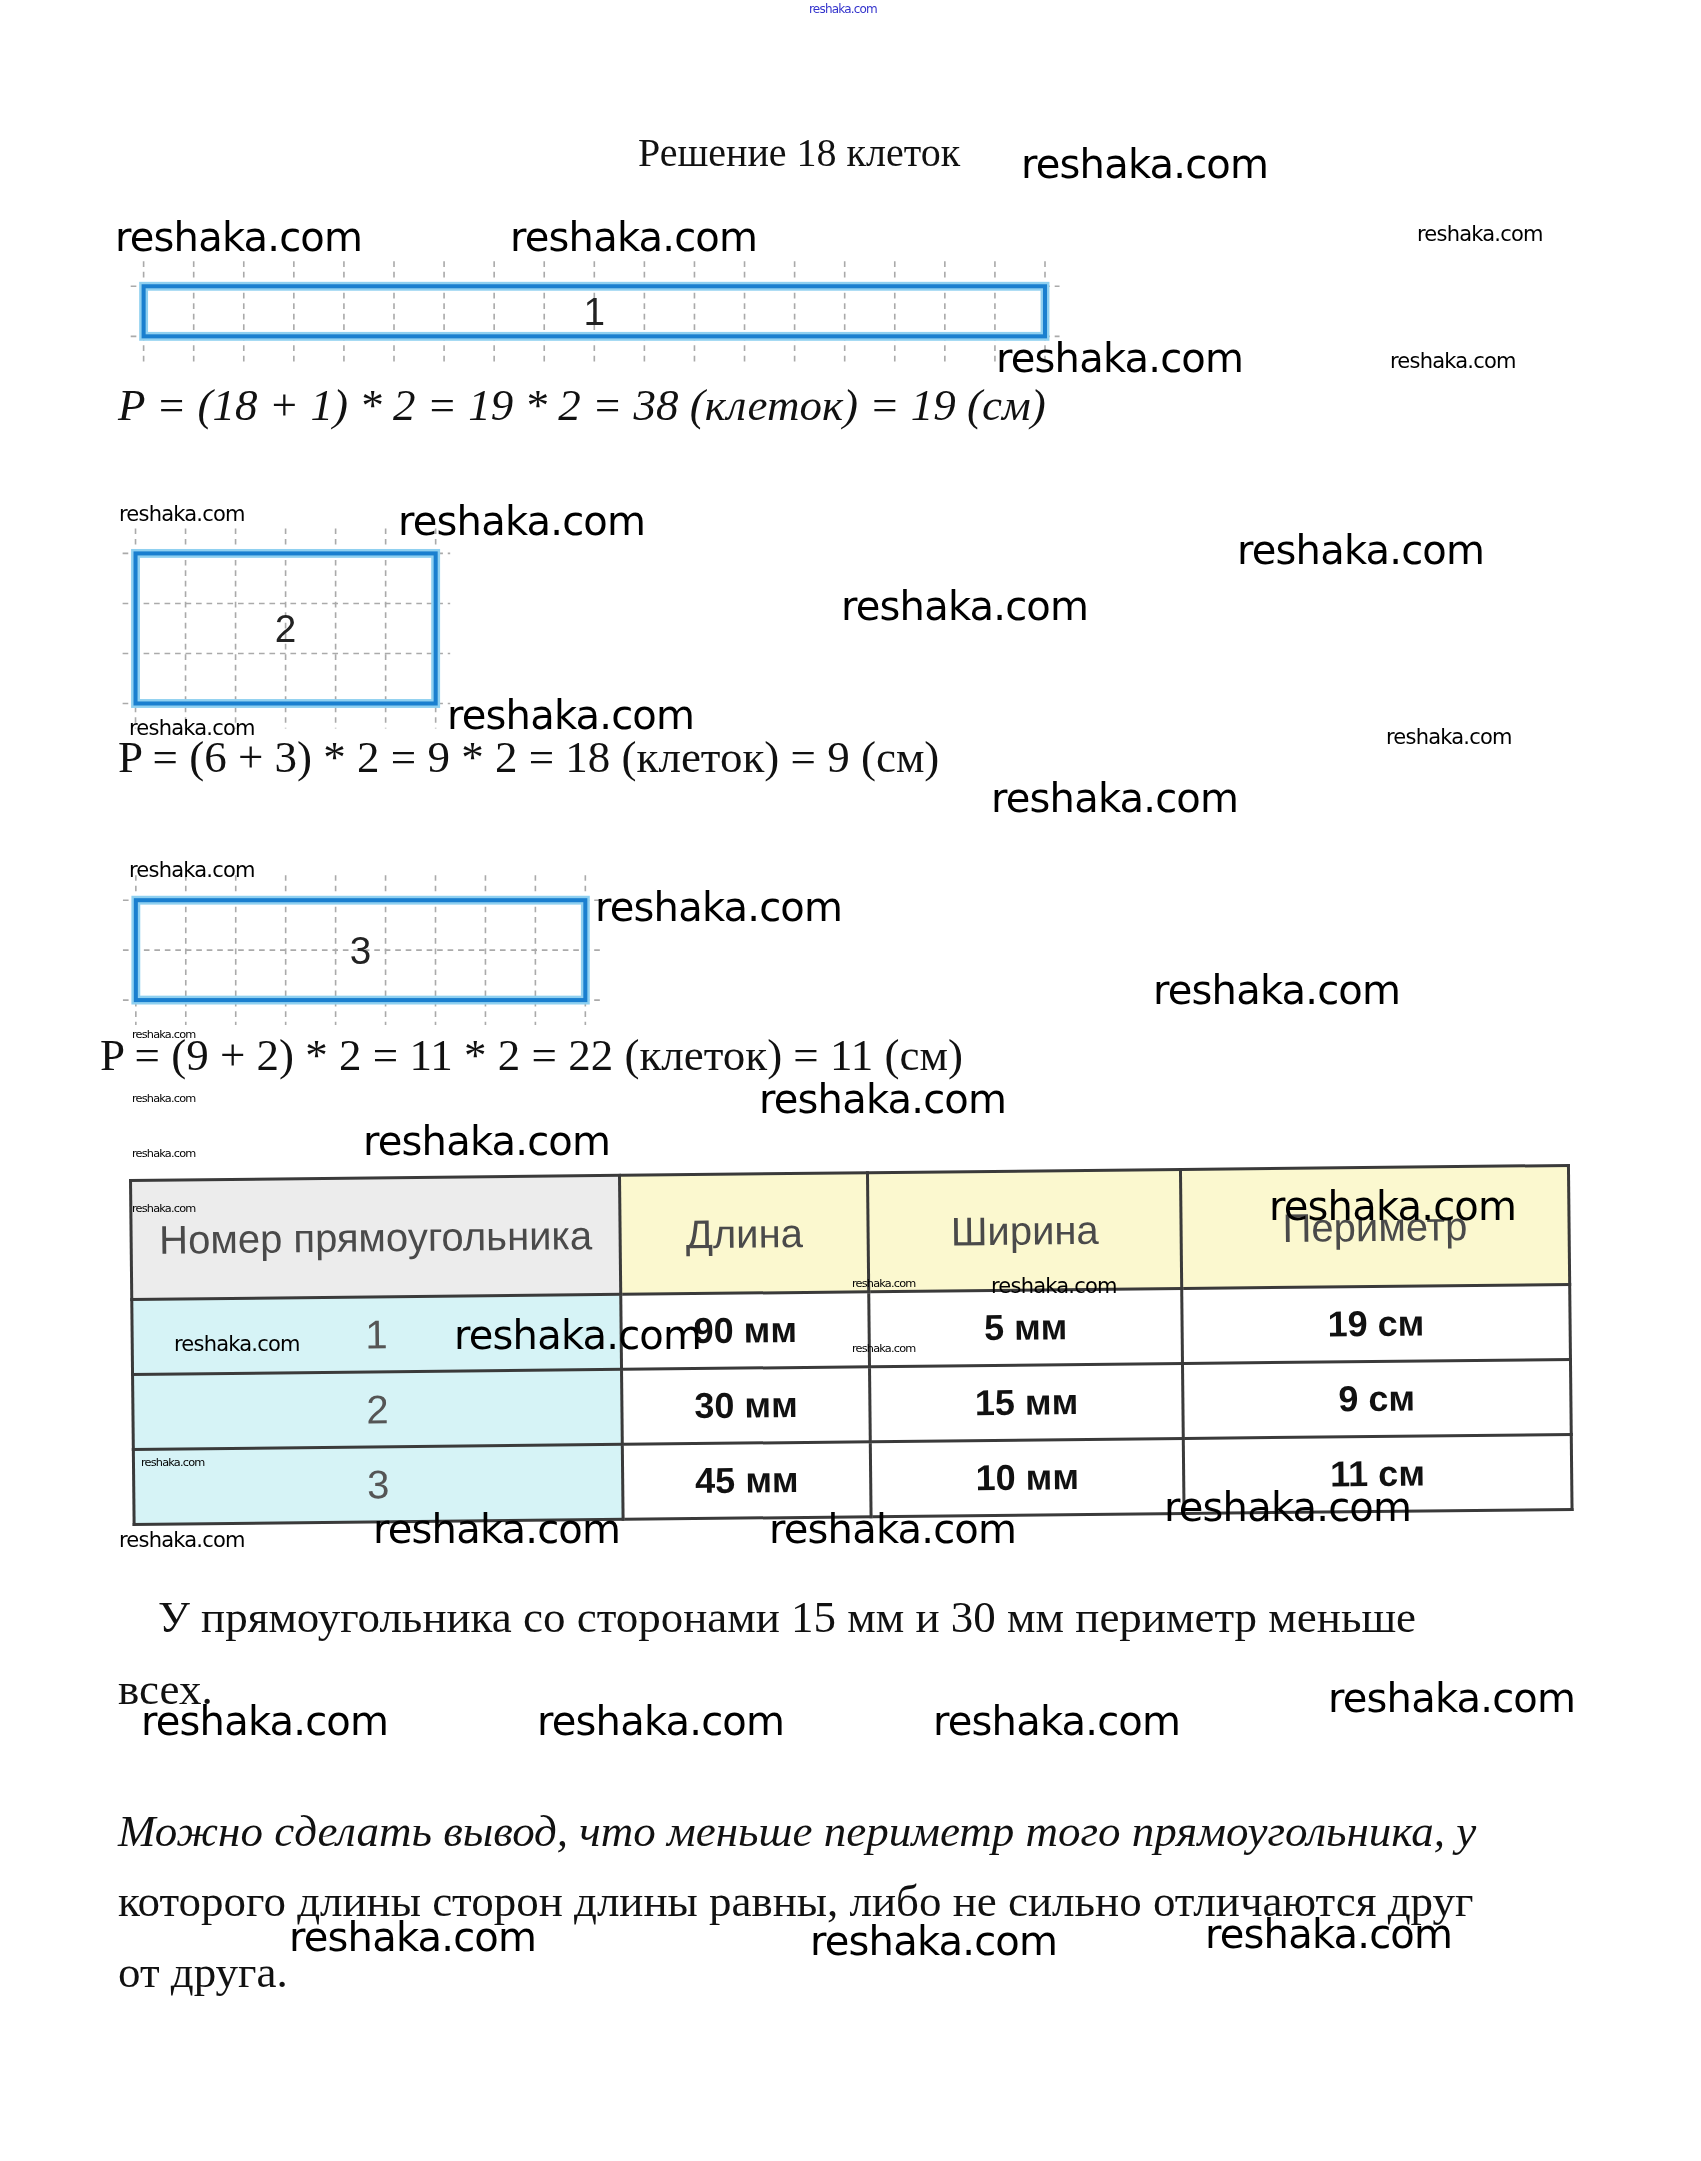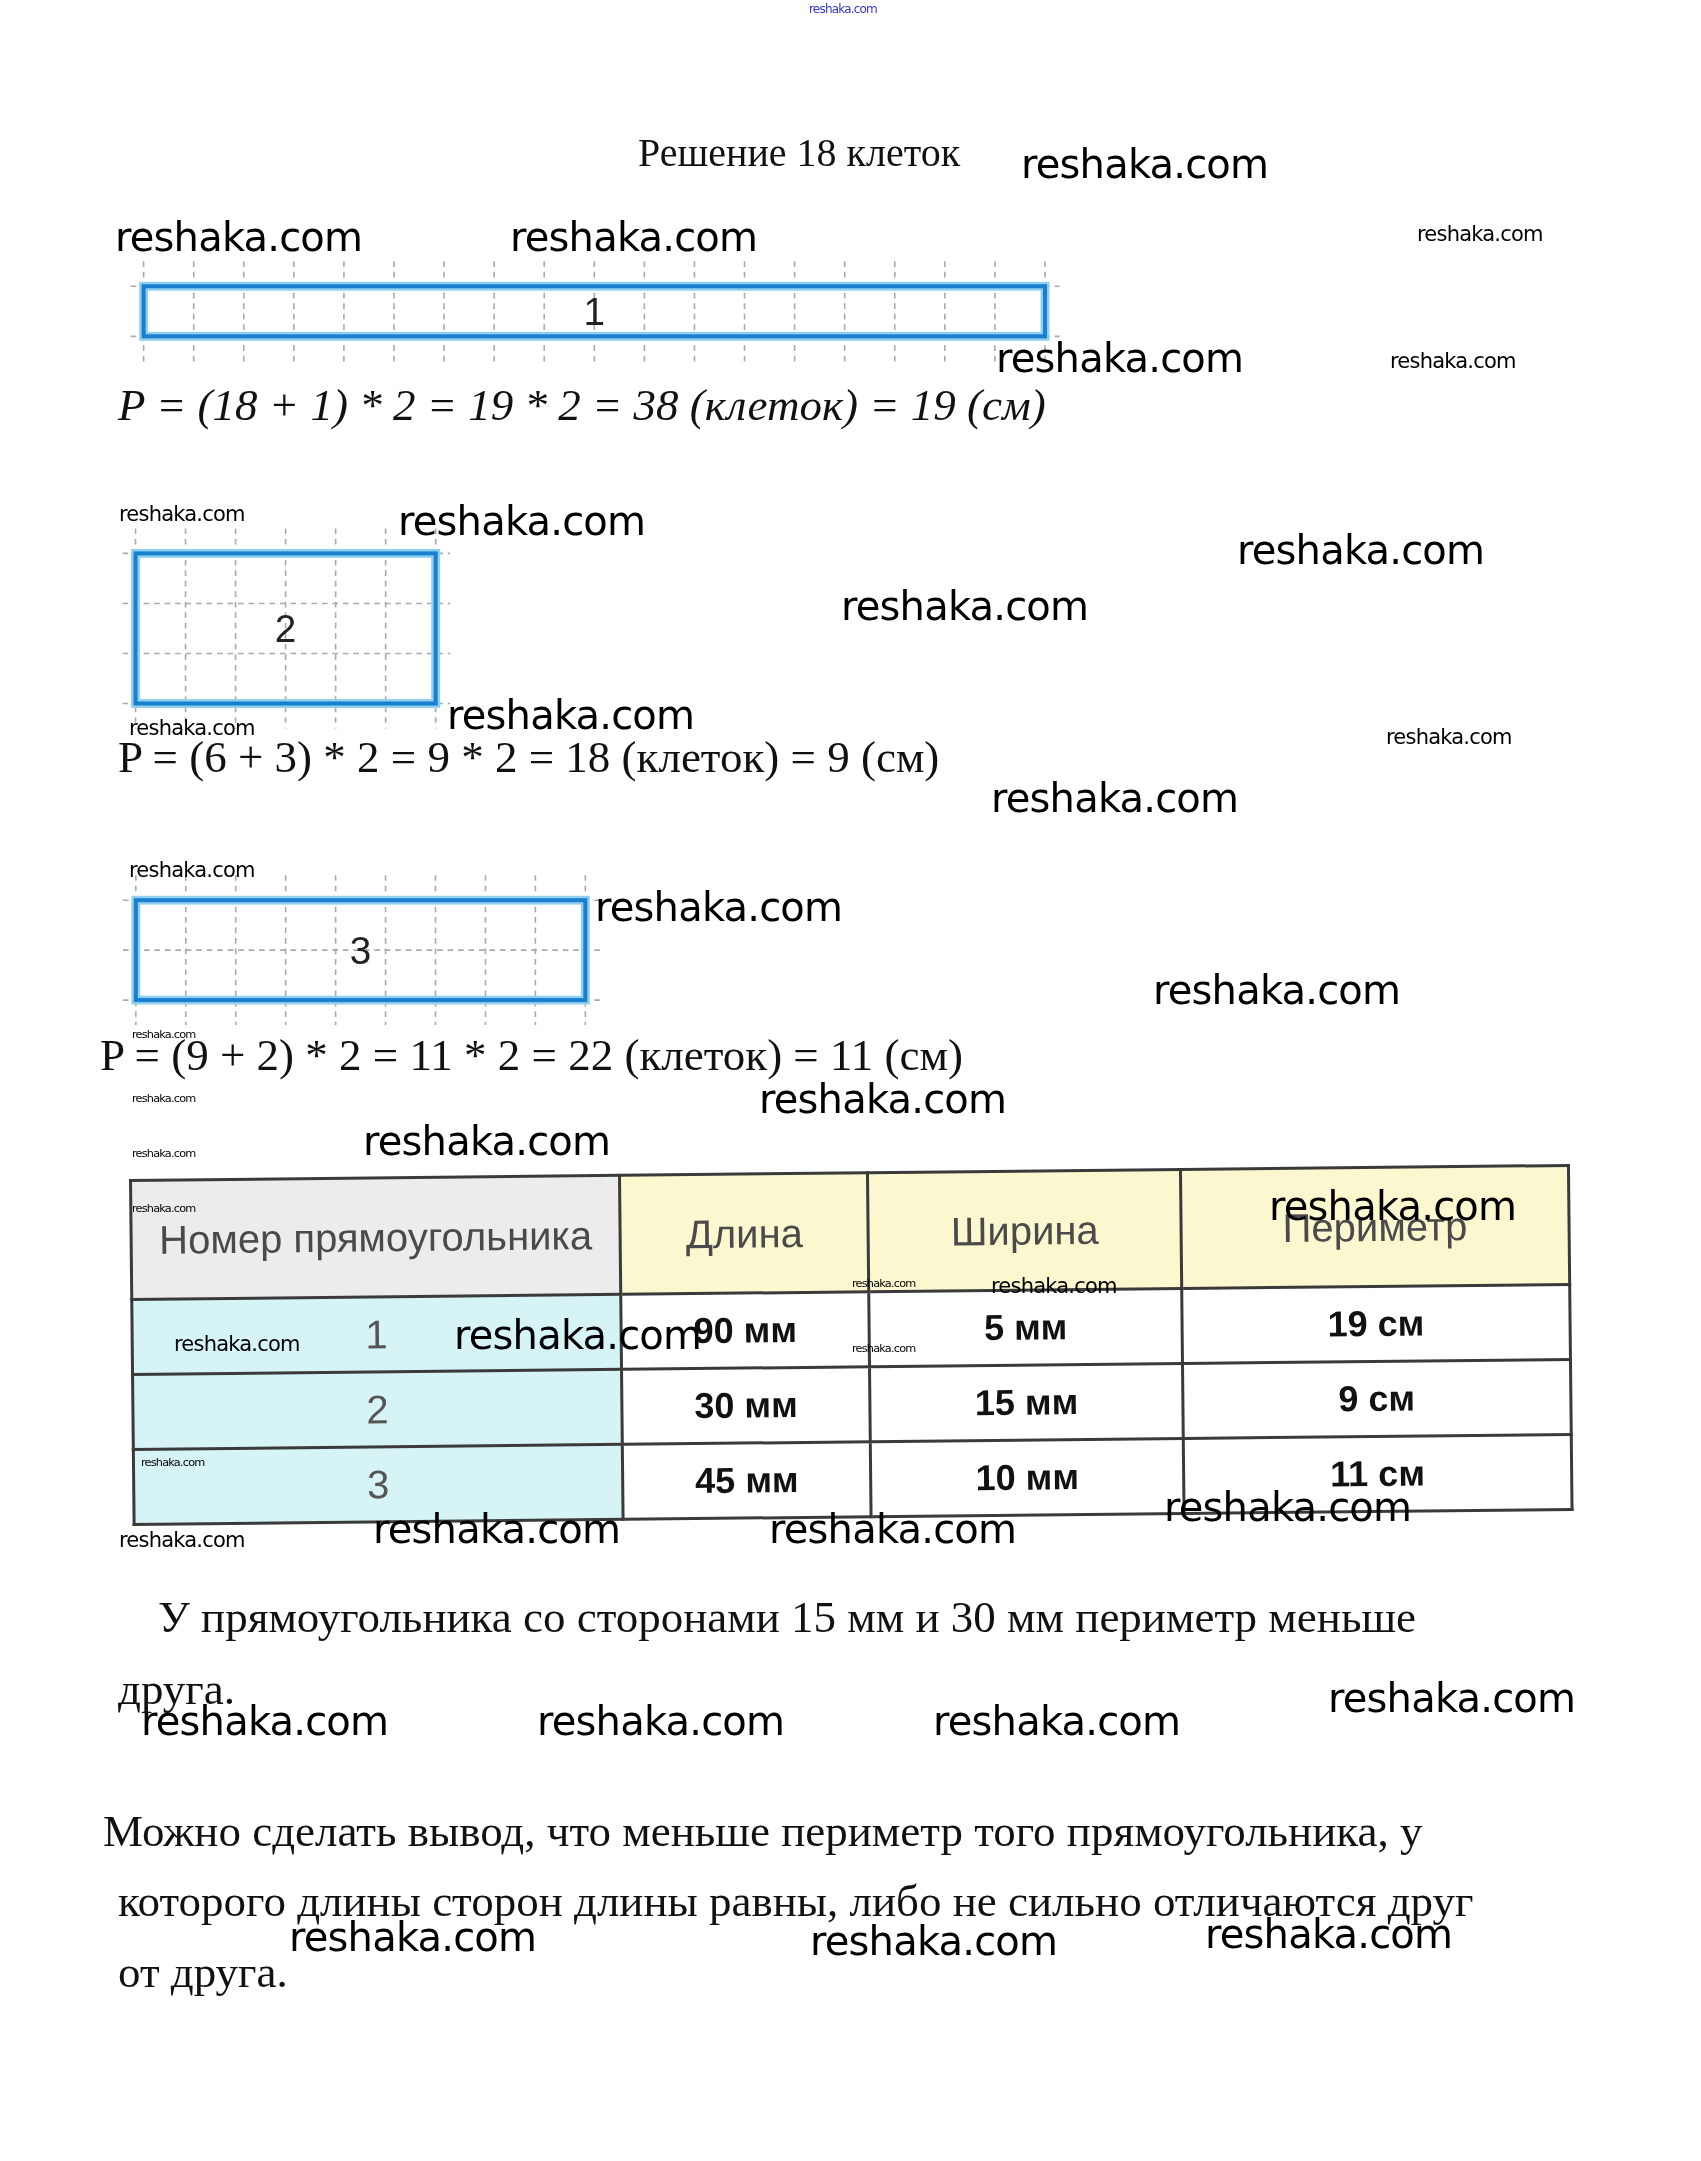--- a/index.html
+++ b/index.html
@@ -134,23 +134,23 @@
       <td class="c-num">3</td>
       <td class="c-val">45 мм</td>
       <td class="c-val">10 мм</td>
       <td class="c-val">11 см</td>
     </tr>
   </tbody>
     </table>
 </div>
 
 <div class="abs serif para" style="left:118px; top:1591px;margin-left:40px;">У прямоугольника со сторонами 15 мм и 30 мм периметр меньше</div>
-<div class="abs serif para" style="left:118px; top:1663px;">друга.</div>
+<div class="abs serif para" style="left:118px; top:1663px;">всех.</div>
 
-<div class="abs serif para" style="left:103px; top:1805px;">Можно сделать вывод, что меньше периметр того прямоугольника, у</div>
+<div class="abs serif para" style="left:118px; top:1805px;font-style:italic;">Можно сделать вывод, что меньше периметр того прямоугольника, у</div>
 <div class="abs serif para" style="left:118px; top:1875px;">которого длины сторон длины равны, либо не сильно отличаются друг</div>
 <div class="abs serif para" style="left:118px; top:1946px;">от друга.</div>
 
 <div class="abs wm wm-l" style="left:1021px; top:141px;">reshaka.com</div>
 <div class="abs wm wm-l" style="left:115px; top:214px;">reshaka.com</div>
 <div class="abs wm wm-l" style="left:510px; top:214px;">reshaka.com</div>
 <div class="abs wm wm-s" style="left:1417px; top:222px;">reshaka.com</div>
 <div class="abs wm wm-l" style="left:996px; top:335px;">reshaka.com</div>
 <div class="abs wm wm-s" style="left:1390px; top:349px;">reshaka.com</div>
 

